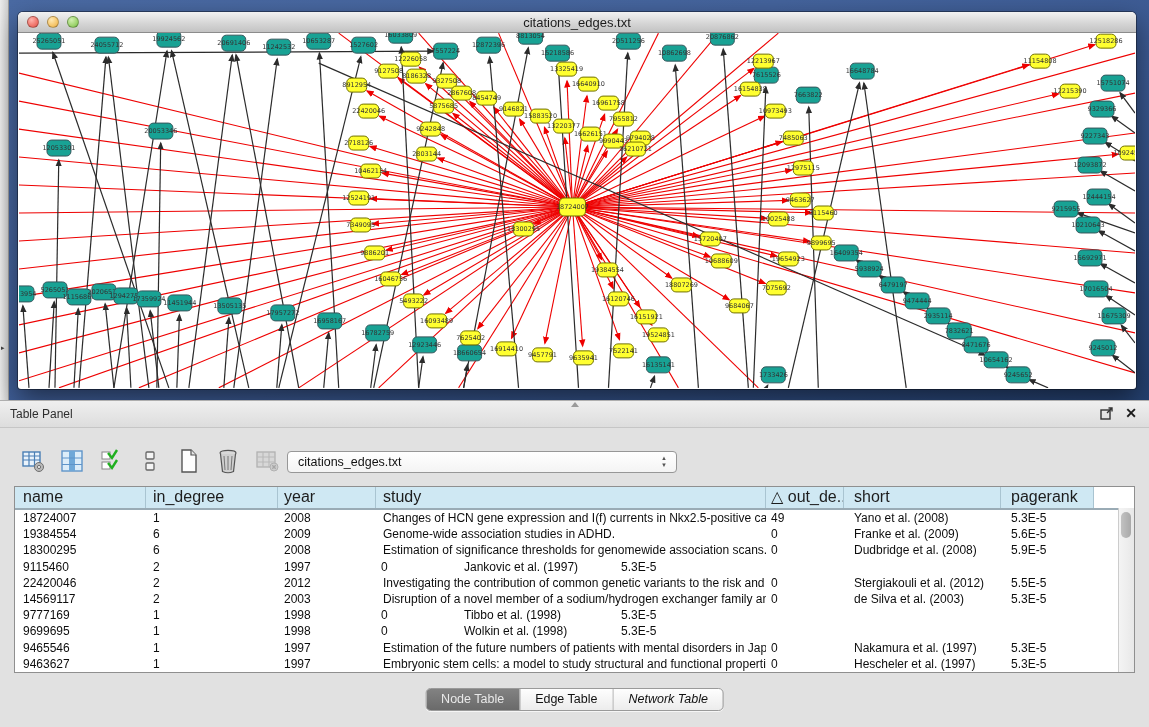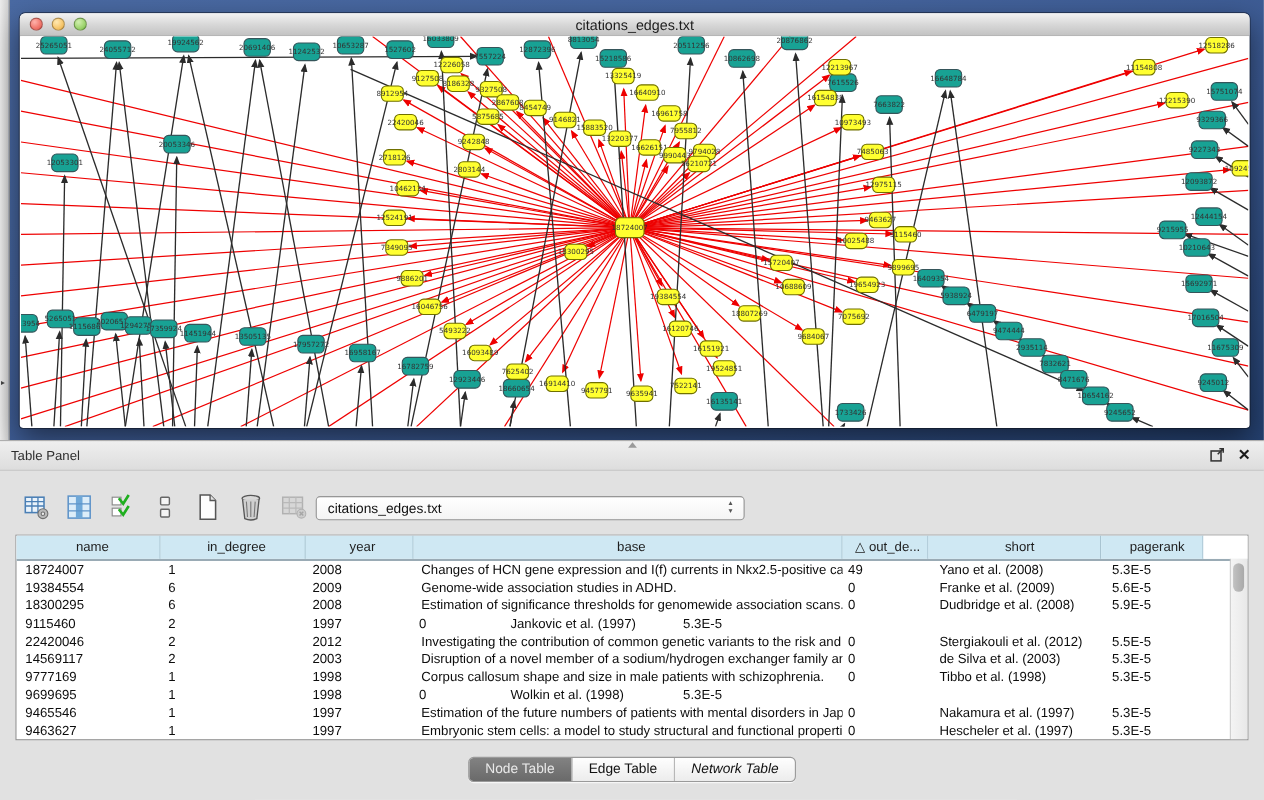--- a/index.html
+++ b/index.html
@@ -43,21 +43,21 @@
   .fx{font-family:"Liberation Serif",serif;font-style:italic;font-weight:bold;font-size:15px;color:#222;}
   .fx small{font-size:10px;}
   #table-combo{position:absolute;left:287px;top:51px;width:390px;height:22px;box-sizing:border-box;
     background:linear-gradient(#ffffff,#f4f4f4);border:1px solid #979797;border-radius:4px;}
   #combo-value{position:absolute;left:10px;top:3px;font-size:12.5px;color:#111;}
   #combo-stepper{position:absolute;right:9px;top:3px;font-size:6px;color:#555;line-height:7px;text-align:center;}
 
   #table-wrap{position:absolute;left:14px;top:86px;width:1121px;height:187px;box-sizing:border-box;
     background:#fff;border:1px solid #8f8f8f;}
   #thead{display:flex;height:21px;border-bottom:2px solid #9aabb5;background:#fff;}
-  .th{box-sizing:border-box;height:21px;line-height:20px;text-align:center;font-size:12px;color:#1d1d1d;
+  .th{box-sizing:border-box;height:21px;line-height:20px;text-align:left;font-size:16px;color:#1d1d1d;
     background:#cfe8f3;border-right:1px solid #a9c4d1;overflow:hidden;white-space:nowrap;}
   .th.fill{background:#fff;border-right:none;flex:1;}
   #tbody{position:relative;height:162px;overflow:hidden;}
   .tr{display:flex;height:16.2px;}
   .td{box-sizing:border-box;font-size:12px;line-height:16px;color:#0d0d0d;overflow:hidden;white-space:nowrap;}
   .col0{width:131px;padding-left:8px;}
   .col1{width:132px;padding-left:7px;}
   .col2{width:98px;padding-left:6px;}
   .col3{width:390px;padding-left:7px;}
   .col4{width:78px;padding-left:5px;}
@@ -565,21 +565,21 @@
   <div id="table-combo">
     <span id="combo-value">citations_edges.txt</span>
     <span id="combo-stepper">▲<br>▼</span>
   </div>
 
   <div id="table-wrap">
     <div id="thead">
         <span class="th col0">name</span>
         <span class="th col1">in_degree</span>
         <span class="th col2">year</span>
-        <span class="th col3">base</span>
+        <span class="th col3">study</span>
         <span class="th col4">△ out_de...</span>
         <span class="th col5">short</span>
         <span class="th col6">pagerank</span>
         <span class="th fill"></span>
       </div>
     <div id="tbody">
         <div class="tr">
           <span class="td col0">18724007</span>
           <span class="td col1">1</span>
           <span class="td col2">2008</span>
@@ -629,21 +629,20 @@
           <span class="td col2">2003</span>
           <span class="td col3">Disruption of a novel member of a sodium/hydrogen exchanger family and DOCK...</span>
           <span class="td col4">0</span>
           <span class="td col5">de Silva et al. (2003)</span>
           <span class="td col6">5.3E-5</span>
         </div>
         <div class="tr">
           <span class="td col0">9777169</span>
           <span class="td col1">1</span>
           <span class="td col2">1998</span>
-          <span class="td col3">Corpus callosum shape and size in male patients with schizophrenia.</span>
           <span class="td col4">0</span>
           <span class="td col5">Tibbo et al. (1998)</span>
           <span class="td col6">5.3E-5</span>
         </div>
         <div class="tr">
           <span class="td col0">9699695</span>
           <span class="td col1">1</span>
           <span class="td col2">1998</span>
           <span class="td col4">0</span>
           <span class="td col5">Wolkin et al. (1998)</span>

